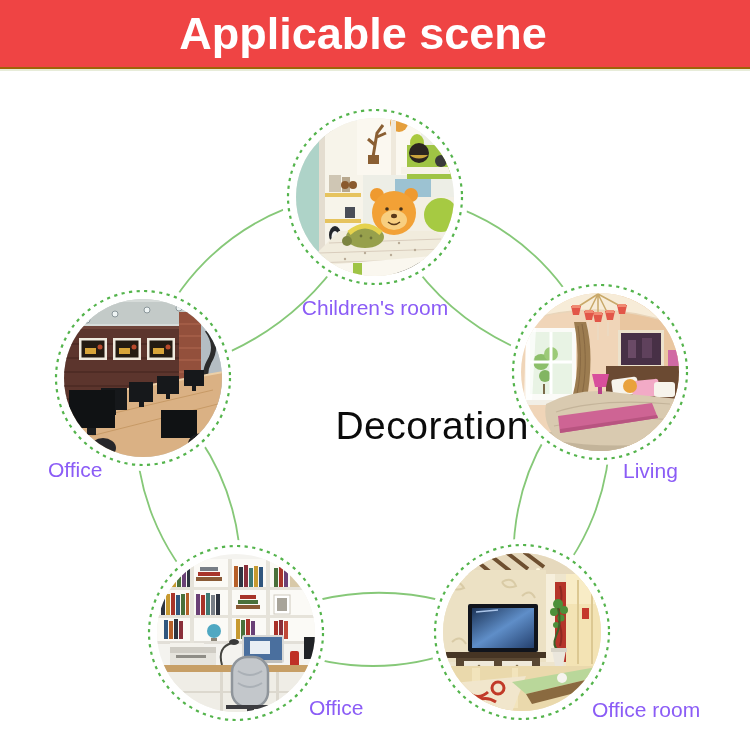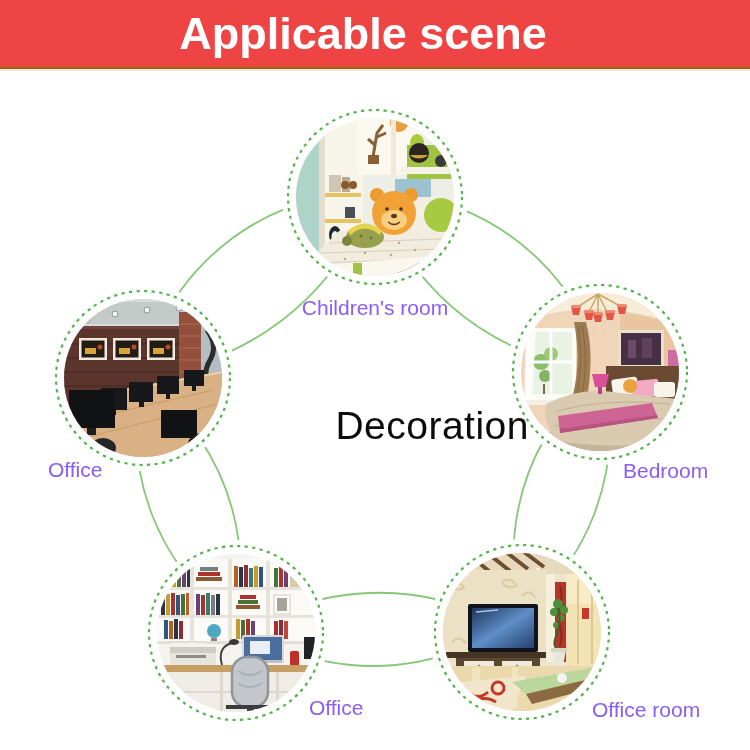--- a/index.html
+++ b/index.html
@@ -385,17 +385,17 @@
         </g>
       </g>
       <circle cx="522" cy="632" r="87" fill="none" stroke="#54b44c" stroke-width="2.2" stroke-dasharray="3.2 4.4"></circle>
     </g>
   </svg>
 
   <div class="center-label">Decoration</div>
 
   <div class="scene-label lbl-children">Children's room</div>
   <div class="scene-label lbl-office">Office</div>
-  <div class="scene-label lbl-bedroom">Bedroom</div>
+  <div class="scene-label lbl-bedroom">Living</div>
   <div class="scene-label lbl-study">Office</div>
   <div class="scene-label lbl-living">Office room</div>
 
 </div>
 
 </body></html>

